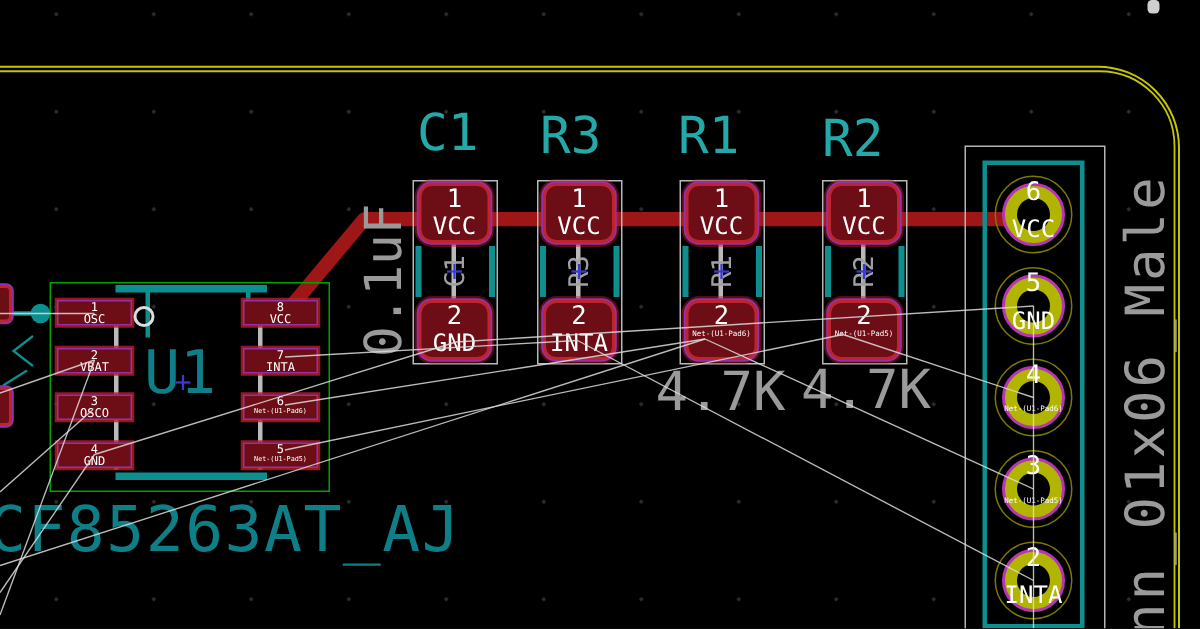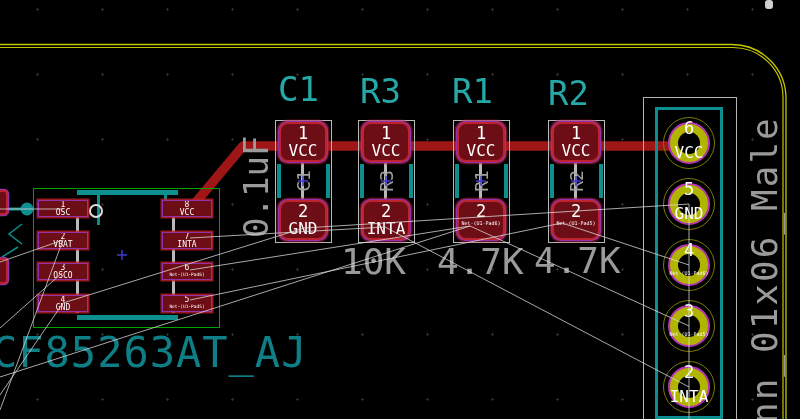--- a/index.html
+++ b/index.html
@@ -73,21 +73,20 @@
 
   <div class="edgepad" style="top:190px;height:25px;"></div>
   <div class="edgepad" style="top:258px;height:26px;"></div>
 
   <div class="lbl" style="left:278px;top:72px;">C1</div>
   <div class="lbl" style="left:360px;top:74px;">R3</div>
   <div class="lbl" style="left:452px;top:74px;">R1</div>
   <div class="lbl" style="left:548px;top:76px;">R2</div>
 
   <div class="val vrot" style="left:238px;top:238px;width:112px;font-size:34px;">0.1uF</div>
-  <div class="val" style="left:341px;top:244px;">10K</div>
   <div class="val" style="left:437px;top:244px;">4.7K</div>
   <div class="val" style="left:534px;top:243px;">4.7K</div>
   <div class="lbl" style="left:-8px;top:332px;font-size:42px;line-height:42px;color:#0e7f86;letter-spacing:1px;">CF85263AT_AJ</div>
   <div class="val vrot" style="left:747px;top:424px;width:330px;letter-spacing:2px;">nn_01x06_Male</div>
 
   <div class="smd" style="left:275px;top:120px;">
     <div class="fab"></div>
     <div class="cline"></div>
     <div class="bar l"></div>
     <div class="bar r"></div>
@@ -183,20 +182,21 @@
       </div>
     <div class="u1pad" style="left:128px;top:74px;">
         <div class="n1">6</div>
         <div class="n2 tiny">Net-(U1-Pad6)</div>
       </div>
     <div class="u1pad" style="left:128px;top:106px;">
         <div class="n1">5</div>
         <div class="n2 tiny">Net-(U1-Pad5)</div>
       </div>
     <div class="pin1"></div>
+    <div class="u1ref">U1</div>
   </div>
 
   <div id="conn-fab"></div>
   <div id="conn-court"></div>
   <div class="thpad" style="top:117px;">
     <div class="oc"></div>
       <div class="ring"></div>
       <div class="hole"></div>
     <div class="num">6</div>
       <div class="net">VCC</div>

